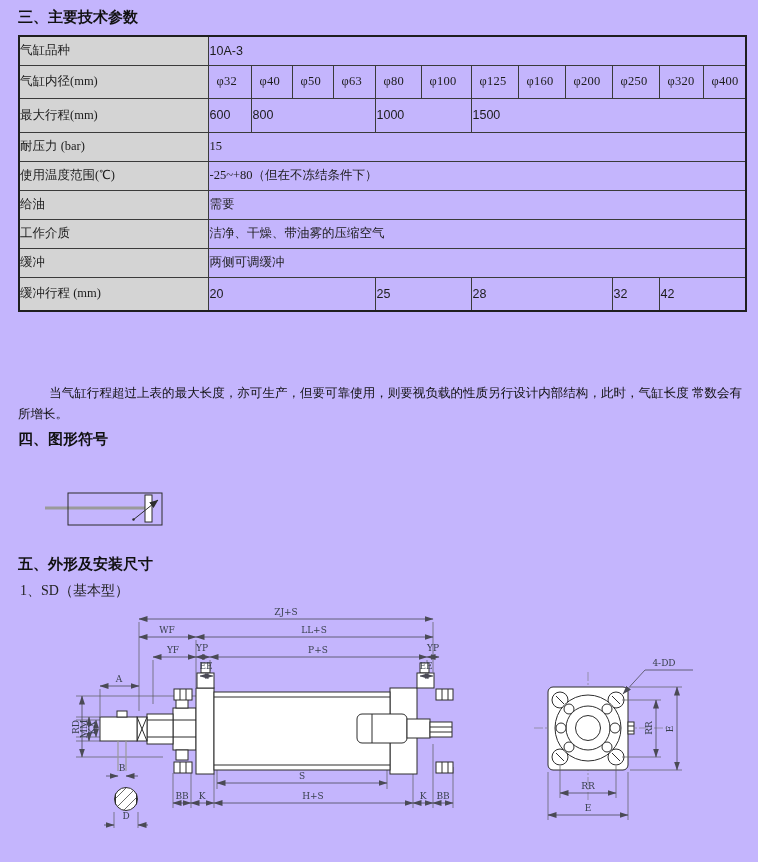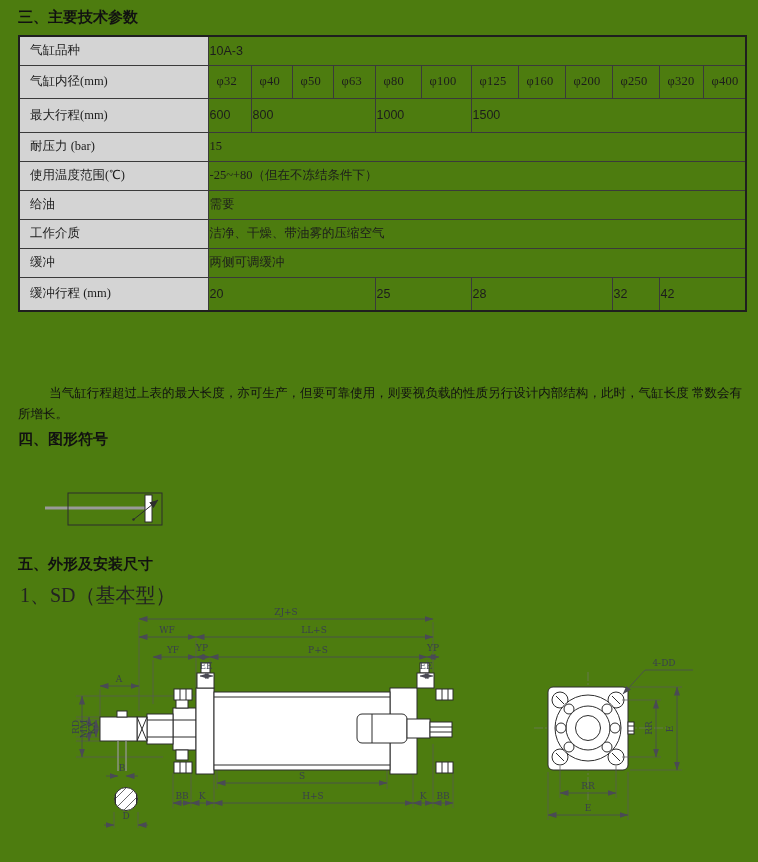--- a/index.html
+++ b/index.html
@@ -1,24 +1,24 @@
 <!DOCTYPE html>
 <html><head>
 <meta charset="utf-8">
 <style>
   html,body{margin:0;padding:0;background:#fff;}
-  .page{position:relative;width:758px;height:862px;background:#4d7c0f;overflow:hidden;
+  .page{position:relative;width:758px;height:862px;background:#c4b5fd;overflow:hidden;
         font-family:"Liberation Serif",serif;color:#1a1a1a;}
   .abs{position:absolute;}
   .h{font-family:"Liberation Sans",sans-serif;font-weight:bold;font-size:15px;color:#111;}
-  .sub{font-size:20px;color:#222;}
+  .sub{font-size:14px;color:#222;}
   
   table.spec{border-collapse:collapse;table-layout:fixed;width:727px;border:2px solid #1f1f1f;}
   table.spec td{border:1px solid #3a3a3a;font-size:12.5px;color:#1c1c1c;overflow:hidden;white-space:nowrap;}
-  td.lbl{background:#d4d4d4;text-align:left;padding-left:10px;margin-left:8px;}
+  td.lbl{background:#d4d4d4;text-align:left;padding-left:0;margin-left:8px;}
   td.c{text-align:left;}
   .num{font-family:"Liberation Sans",sans-serif;font-size:13px;}
   .phi{font-size:11px;letter-spacing:0.3px;padding-left:8px;}
   .note{font-size:12.5px;line-height:21px;text-align:justify;text-indent:2.5em;color:#111;}
   
   svg .ln{stroke:#2d2d2d;stroke-width:1;fill:none;}
   svg .fw{stroke:#2d2d2d;stroke-width:1;fill:#ffffff;}
   svg .dim{stroke:#4a4a55;stroke-width:0.8;fill:none;}
   svg .ext{stroke:#5a5a5a;stroke-width:0.7;fill:none;}
   svg .cl{stroke:#777;stroke-width:0.6;fill:none;stroke-dasharray:9 2 2 2;}

